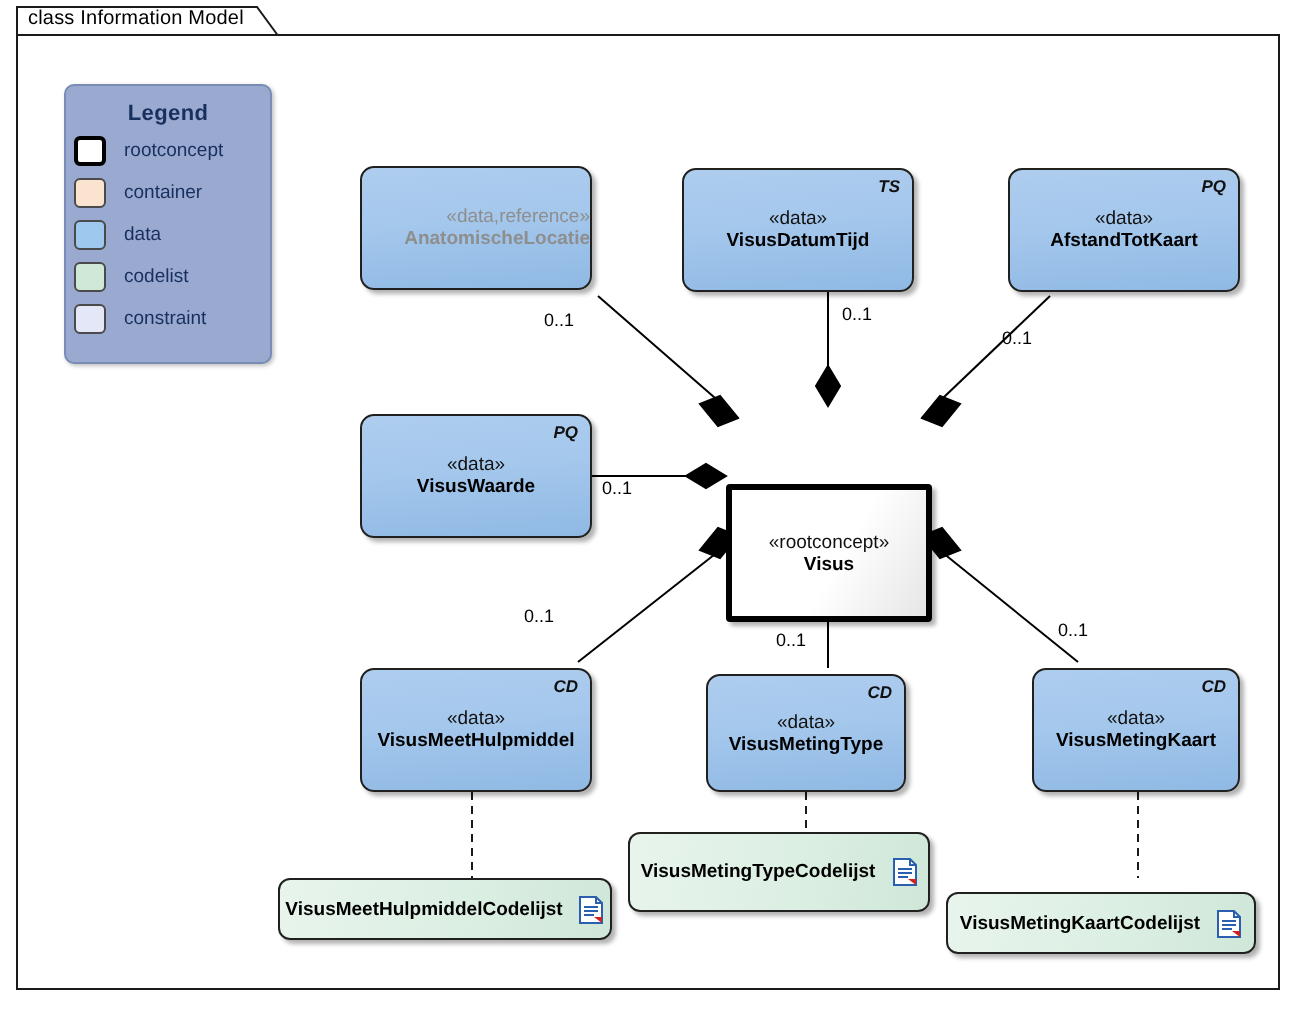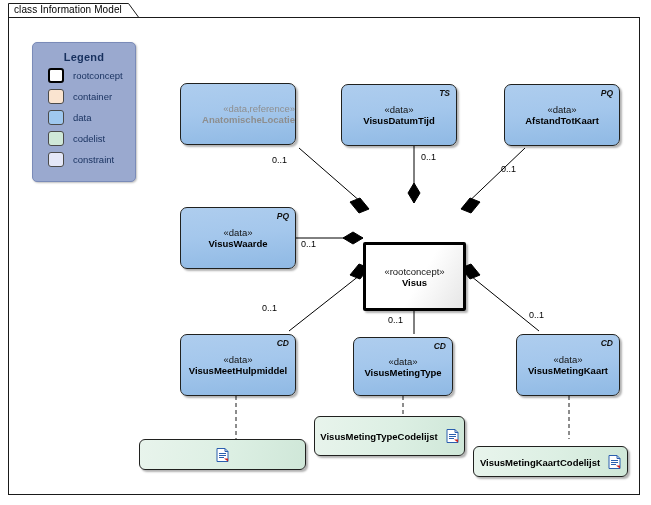--- a/index.html
+++ b/index.html
@@ -13,21 +13,21 @@
   #tab svg{display:block;}
   #tab-label{position:absolute;left:14px;top:4px;font-size:10px;color:#000;
              white-space:nowrap;letter-spacing:.1px;}
 
   
   #legend{position:absolute;left:32px;top:42px;width:104px;height:140px;
           background:#9aa9cf;border:1px solid #7a8bb8;border-radius:5px;
           box-sizing:border-box;box-shadow:1px 1px 2px rgba(0,0,0,.25);}
   #legend-title{text-align:center;font-size:11px;font-weight:bold;color:#17305e;
                 margin-top:8px;letter-spacing:.2px;}
-  .lg-row{display:flex;align-items:center;margin:4px 0 0 15px;height:17px;text-align:center;}
+  .lg-row{display:flex;align-items:center;margin:4px 0 0 4px;height:17px;text-align:center;}
   .lg-sw{width:16px;height:15px;border-radius:3px;box-sizing:border-box;
          border:1px solid #4a4a4a;}
   .lg-sw.root{border:2px solid #000;border-radius:3px;}
   .lg-txt{font-size:9.5px;color:#17305e;margin-left:9px;white-space:nowrap;}
 
   
   .node{position:absolute;box-sizing:border-box;border-radius:7px;
         border:1px solid #20211f;
         box-shadow:2px 2px 2px rgba(0,0,0,.30);}
   .node.data{background:linear-gradient(175deg,#aecdee 0%,#a4c7ec 45%,#8fb9e4 100%);padding-left:13px;}
@@ -196,20 +196,21 @@
 <div class="node data" style="left:516px;top:334px;width:104px;height:62px">
   <span class="corner">CD</span>
   <div class="body">
     <div class="stereo">«data»</div>
     <div class="nm">VisusMetingKaart</div>
   </div>
 </div>
 
 <div class="node codelist" style="left:139px;top:439px;width:167px;height:31px">
   <div class="body">
+    <span class="nm">VisusMeetHulpmiddelCodelijst</span>
     <svg class="doc-icon" viewBox="0 0 13 15">
       <path d="M1,1 L9,1 L12,4 L12,14 L1,14 Z" fill="#ffffff" stroke="#2a5eae" stroke-width="1"></path>
       <path d="M9,1 L9,4 L12,4" fill="none" stroke="#2a5eae" stroke-width="1"></path>
       <line x1="3" y1="6" x2="10" y2="6" stroke="#2a5eae" stroke-width="1"></line>
       <line x1="3" y1="8" x2="10" y2="8" stroke="#2a5eae" stroke-width="1"></line>
       <line x1="3" y1="10" x2="8" y2="10" stroke="#2a5eae" stroke-width="1"></line>
       <path d="M8,11 L12,11 L12,14 Z" fill="#cc2222"></path>
     </svg>
   </div>
 </div>

